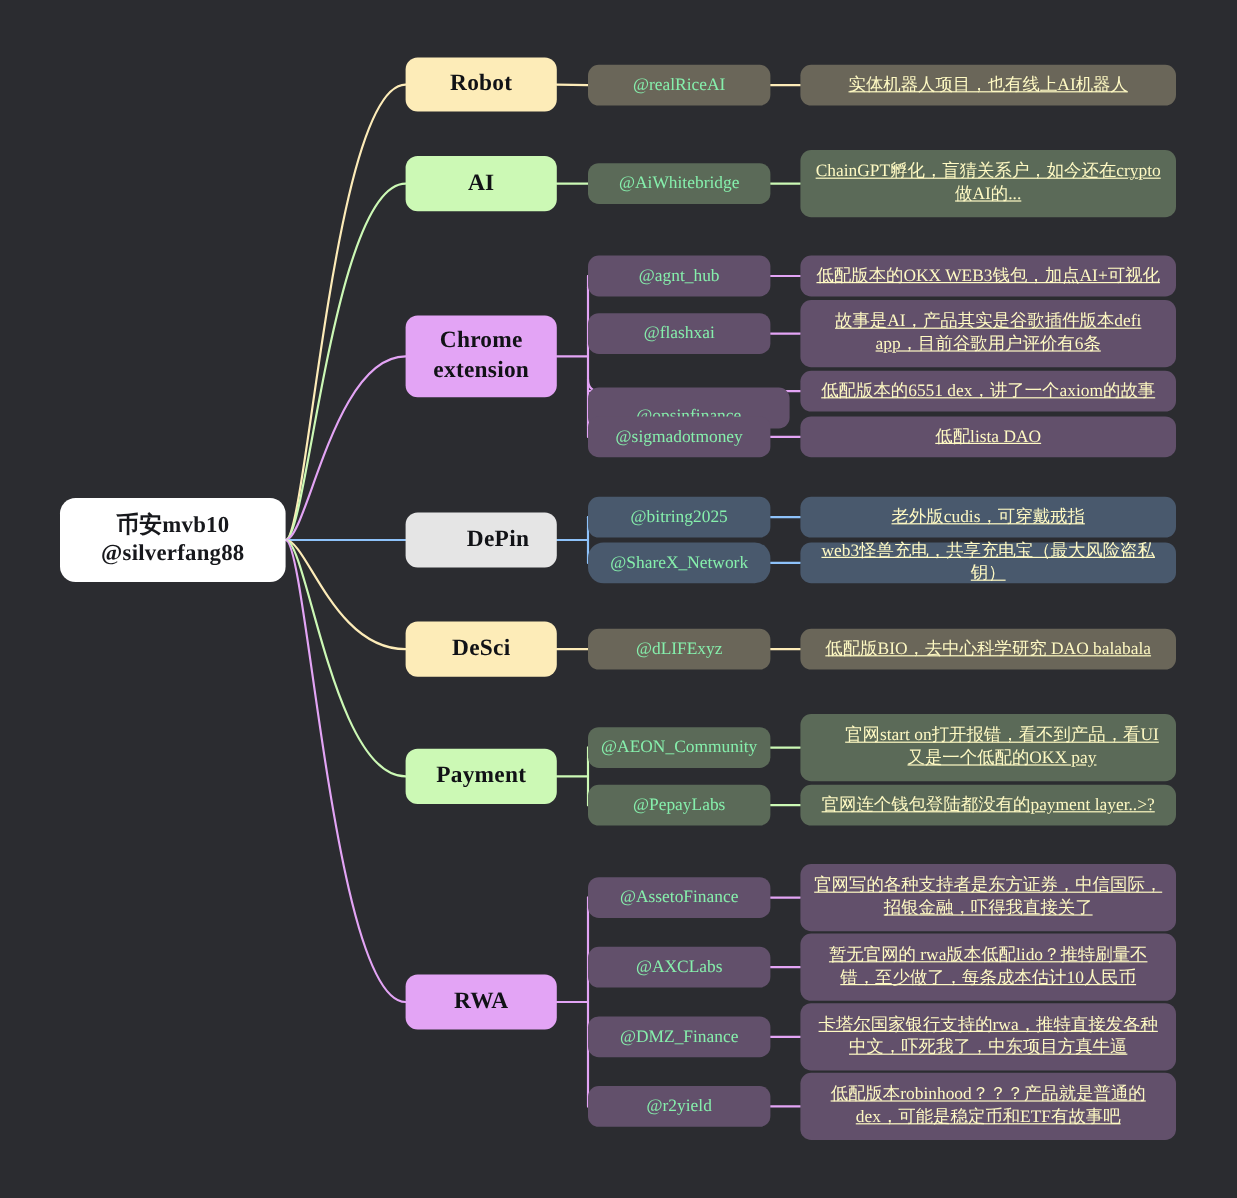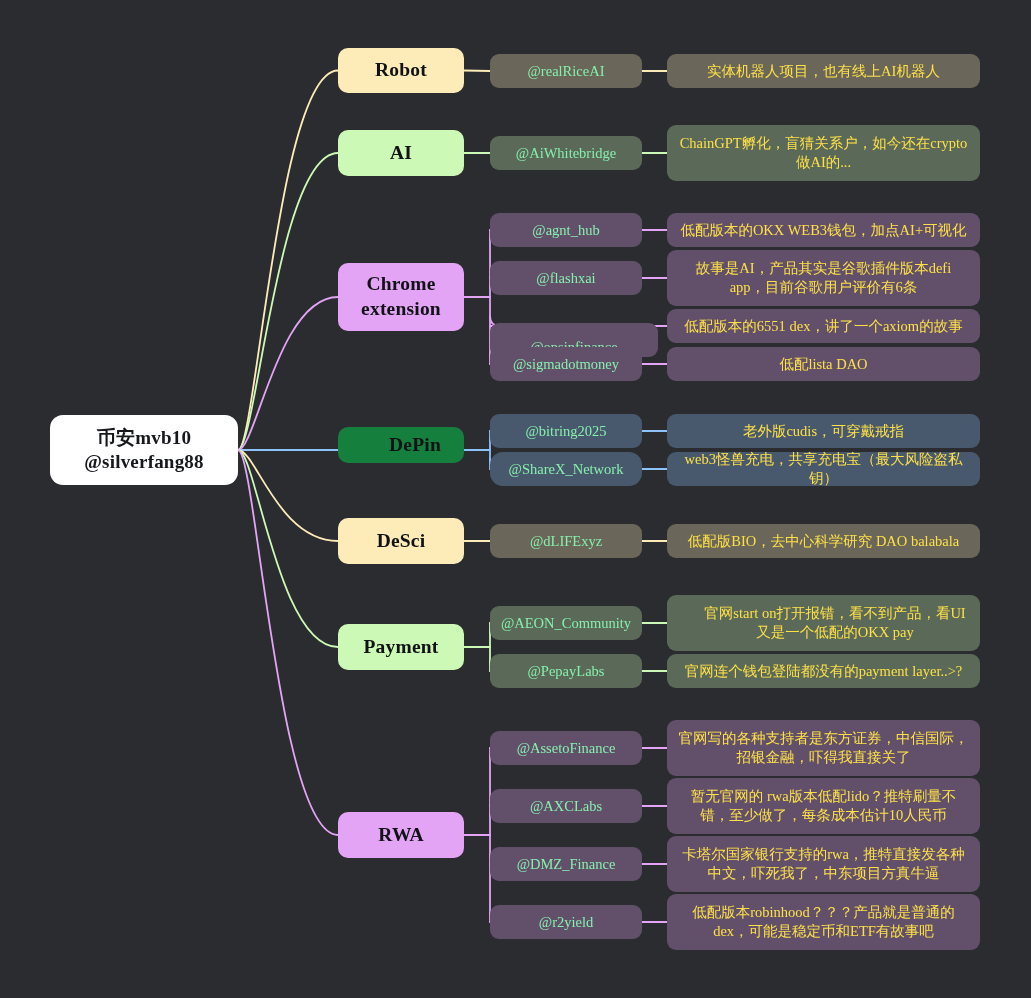--- a/index.html
+++ b/index.html
@@ -53,23 +53,24 @@
     border-radius: 10px;
     letter-spacing: .2px;
   }
   .node-handle {
     font-size: 14.5px;
     color: #86efac;
     border-radius: 9px;
   }
   .node-text {
     font-size: 14.5px;
-    color: #fde047;
+    color: #fef9c3;
     border-radius: 9px;
     padding: 4px 11px;
+    text-decoration: underline;
   }
   .cat-label { white-space: pre-line; }
 </style>
 </head>
 <body>
 
 <div id="mindmap">
   <svg class="edges" id="edge-layer" viewBox="0 0 1031 998">
       <path d="M 238 450 C 256 450, 278 70.5, 338 70.5" fill="none" stroke="#fdecb8" stroke-width="1.8" stroke-linecap="round"></path>
       <path d="M 464 70.5 L 490 71" fill="none" stroke="#fdecb8" stroke-width="1.8" stroke-linecap="round"></path>
@@ -163,21 +164,21 @@
       </div>
       <div class="node node-text" style="left: 667px; top: 309px; width: 313px; height: 34px; background: rgb(98, 80, 107);">
         <span>低配版本的6551 dex，讲了一个axiom的故事</span>
       </div>
       <div class="node node-handle" style="left: 490px; top: 347px; width: 152px; height: 34px; background: rgb(98, 80, 107);">
         <span>@sigmadotmoney</span>
       </div>
       <div class="node node-text" style="left: 667px; top: 347px; width: 313px; height: 34px; background: rgb(98, 80, 107);">
         <span>低配lista DAO</span>
       </div>
-      <div class="node node-cat" style="left: 338px; top: 427px; width: 126px; height: 36px; background: #15803d; padding-left: 28px;">
+      <div class="node node-cat" style="left: 338px; top: 427px; width: 126px; height: 46px; background: #e5e5e5; padding-left: 28px;">
         <div class="cat-label">DePin</div>
       </div>
       <div class="node node-handle" style="left: 490px; top: 414px; width: 152px; height: 34px; background: rgb(73, 89, 109);">
         <span>@bitring2025</span>
       </div>
       <div class="node node-text" style="left: 667px; top: 414px; width: 313px; height: 34px; background: rgb(73, 89, 109);">
         <span>老外版cudis，可穿戴戒指</span>
       </div>
       <div class="node node-handle" style="left: 490px; top: 452px; width: 152px; height: 34px; background: rgb(73, 89, 109); border-radius: 13px;">
         <span>@ShareX_Network</span>

